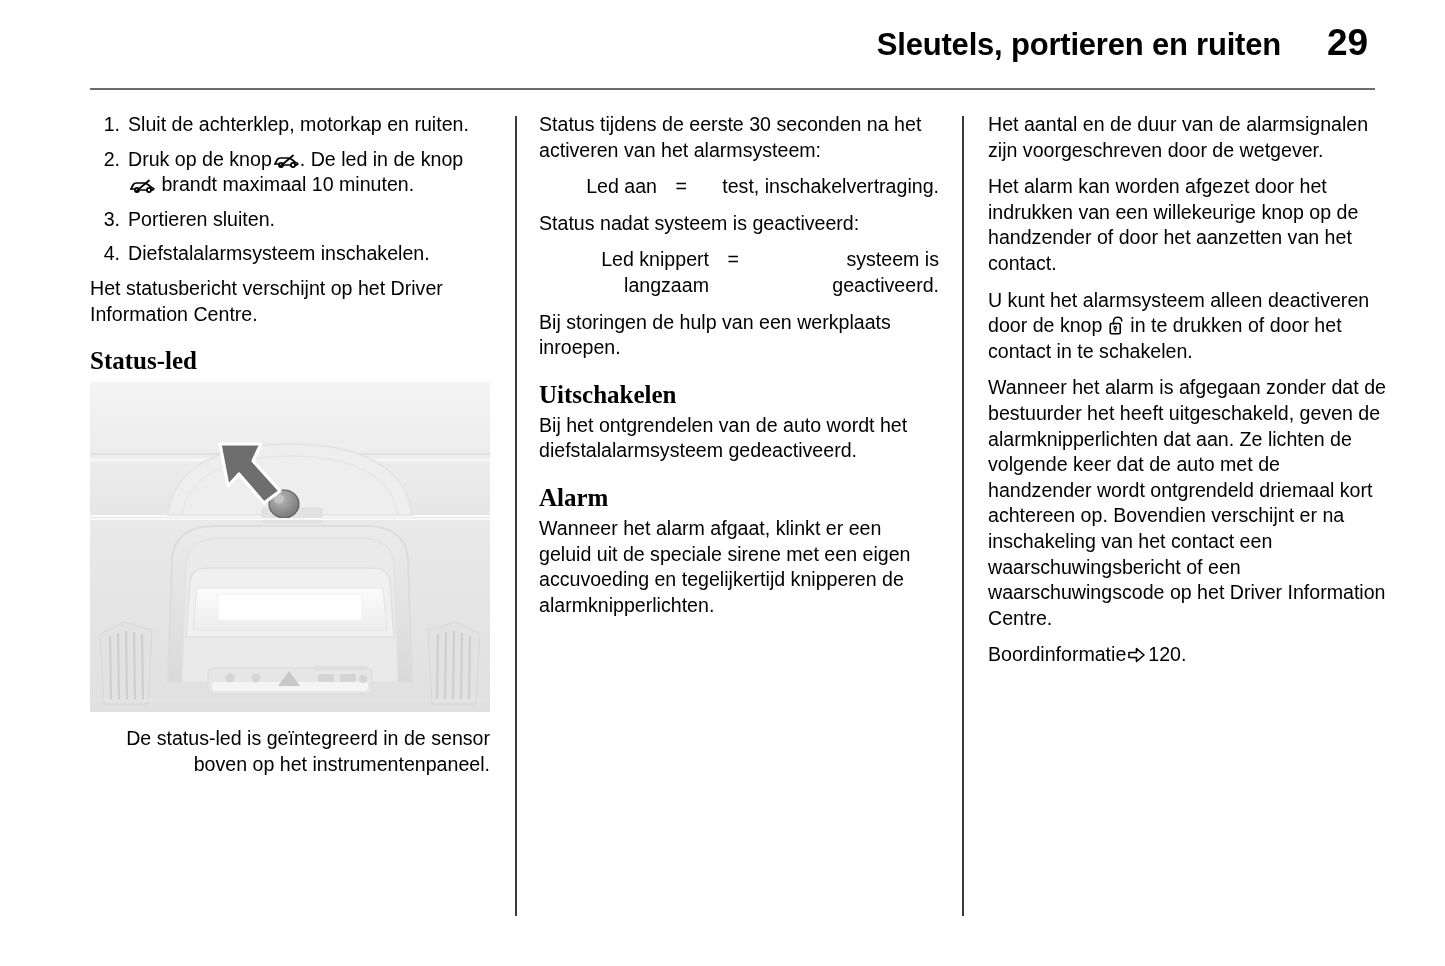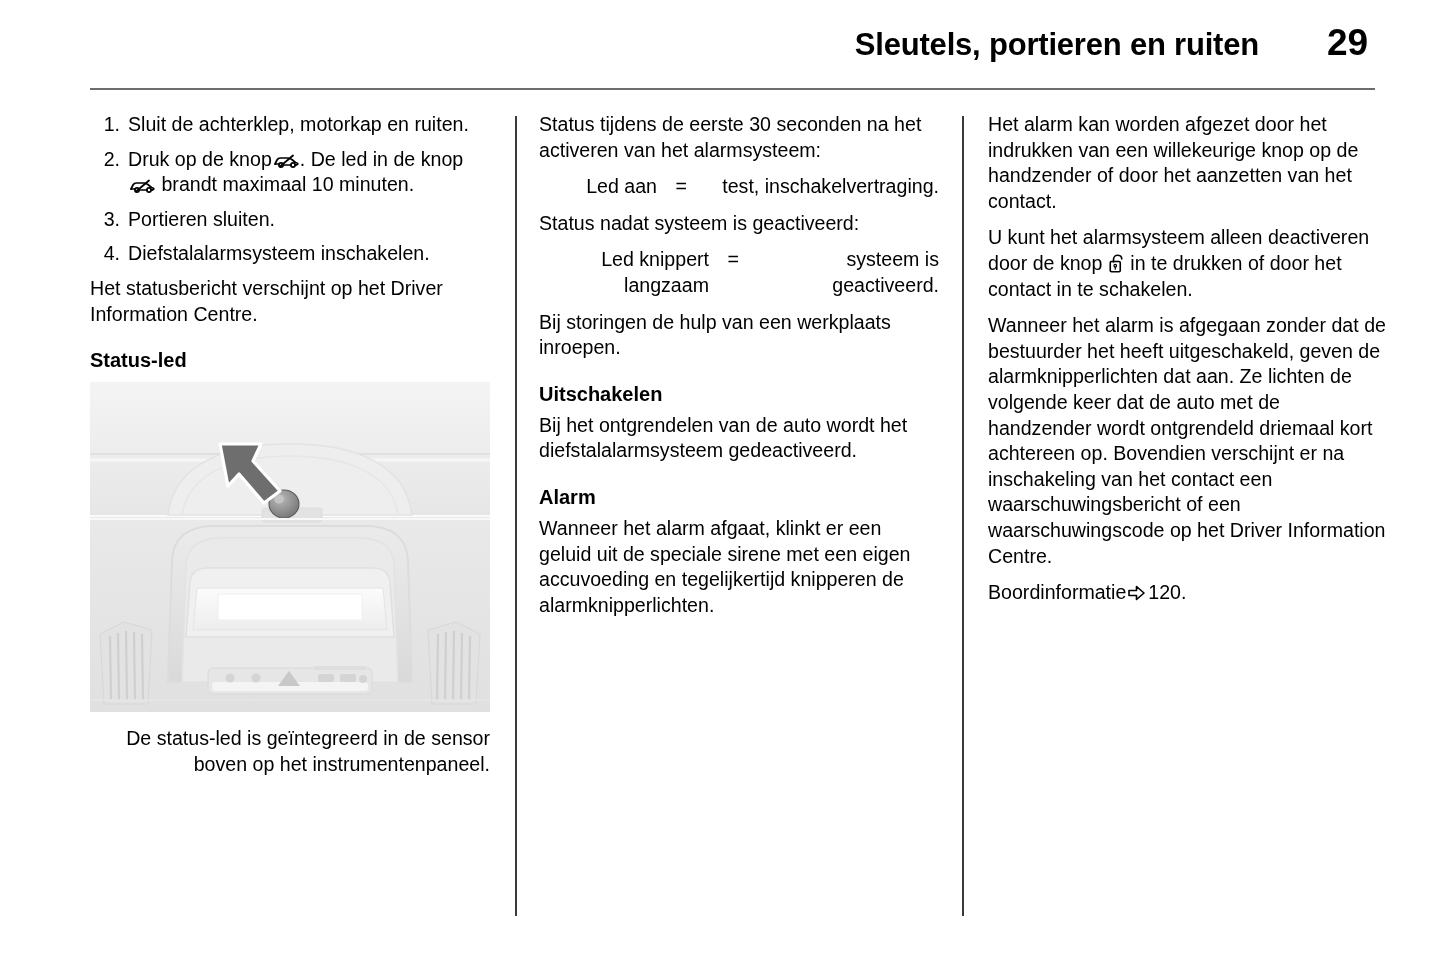--- a/index.html
+++ b/index.html
@@ -23,21 +23,21 @@
     top: 0;
     width: 1445px;
     height: 92px;
   }
   .header-inner {
     position: absolute;
     right: 72px;
     top: 22px;
     display: flex;
     align-items: baseline;
-    gap: 68px;
+    gap: 46px;
   }
   .header-title {
     font-size: 31px;
     font-weight: bold;
     letter-spacing: -0.2px;
     white-space: nowrap;
   }
   .header-pageno {
     font-size: 37px;
     font-weight: bold;
@@ -84,24 +84,25 @@
 
   
   p {
     margin: 0 0 11px 0;
   }
   .para {
     margin: 0 0 11px 0;
   }
 
   h2.section-heading {
-    font-size: 20px;
+    font-size: 25px;
     font-weight: bold;
     margin: 20px 0 5px 0;
     line-height: 27px;
+    font-family: Liberation Serif, serif;
   }
 
   
   ol.steps {
     list-style: none;
     margin: 0 0 8px 0;
     padding: 0;
   }
   ol.steps > li {
     position: relative;
@@ -340,20 +341,21 @@
 
     <h2 class="section-heading">Uitschakelen</h2>
     <p class="para">Bij het ontgrendelen van de auto wordt het diefstalalarmsysteem gedeactiveerd.</p>
 
     <h2 class="section-heading">Alarm</h2>
     <p class="para">Wanneer het alarm afgaat, klinkt er een geluid uit de speciale sirene met een eigen accuvoeding en tegelijkertijd knipperen de alarmknipperlichten.</p>
   </div>
 
   <div class="col col-3">
 
+    <p class="para">Het aantal en de duur van de alarmsignalen zijn voorgeschreven door de wetgever.</p>
 
     <p class="para">Het alarm kan worden afgezet door het indrukken van een willekeurige knop op de handzender of door het aanzetten van het contact.</p>
 
     <p class="para">
       <span>U kunt het alarmsysteem alleen deactiveren door de knop</span> <span class="icon-inline icon-unlock"><svg viewBox="0 0 30 38" width="15" height="19">
             <path d="M9 16 L9 11 C9 5.5 13 2.5 17.5 2.5 C22 2.5 25.5 5.5 25.5 10" fill="none" stroke="#000" stroke-width="3.2" stroke-linecap="round"></path>
             <rect x="2.5" y="15" width="20" height="20.5" rx="2.5" fill="none" stroke="#000" stroke-width="3.2"></rect>
             <circle cx="12.5" cy="23.5" r="2.6" fill="none" stroke="#000" stroke-width="2.4"></circle>
             <path d="M12.5 25.8 L12.5 30.5" stroke="#000" stroke-width="2.4" stroke-linecap="round"></path>
           </svg></span> <span>in te drukken of door het contact in te schakelen.</span>

